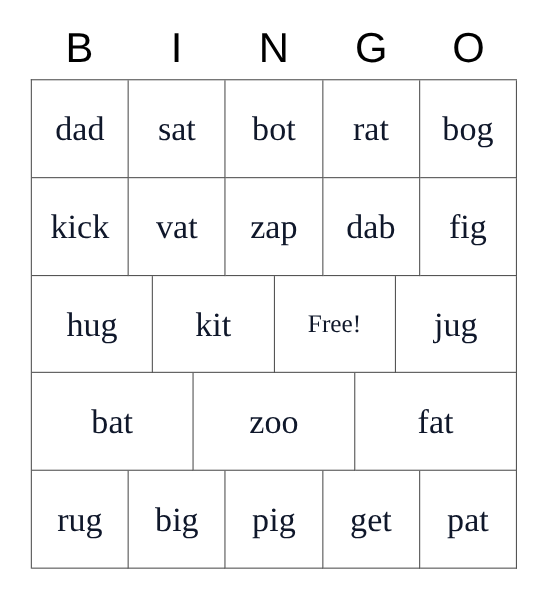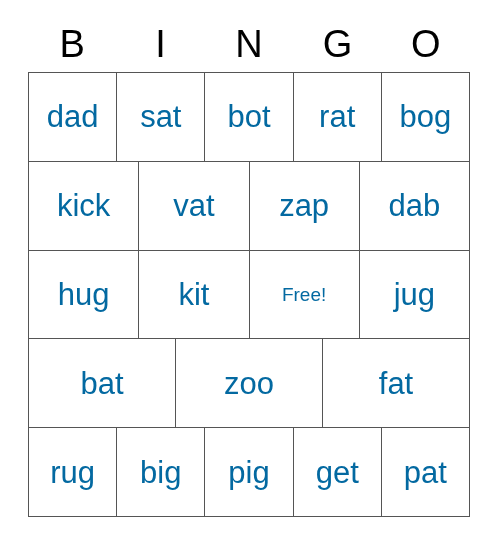--- a/index.html
+++ b/index.html
@@ -53,26 +53,27 @@
     min-width: 0;
     border-right: 1px solid #555555;
     border-bottom: 1px solid #555555;
     box-sizing: border-box;
     display: flex;
     align-items: center;
     justify-content: center;
     font-size: 31px;
     line-height: 1;
     font-weight: 400;
-    color: #0369a1;
+    color: #0f172a;
     overflow: hidden;
     white-space: nowrap;
+    font-family: Liberation Serif, serif;
   }
   .cell.free {
-    font-size: 19px;
+    font-size: 23px;
   }
 </style>
 </head>
 <body>
 
 <div class="card">
 
   <div class="header-row">
     <div class="header-cell">B</div>
     <div class="header-cell">I</div>
@@ -89,20 +90,21 @@
       <div class="cell">bot</div>
       <div class="cell">rat</div>
       <div class="cell">bog</div>
     </div>
 
     <div class="grid-row">
       <div class="cell">kick</div>
       <div class="cell">vat</div>
       <div class="cell">zap</div>
       <div class="cell">dab</div>
+      <div class="cell">fig</div>
     </div>
 
     <div class="grid-row">
       <div class="cell">hug</div>
       <div class="cell">kit</div>
       <div class="cell free">Free!</div>
       <div class="cell">jug</div>
     </div>
 
     <div class="grid-row">

